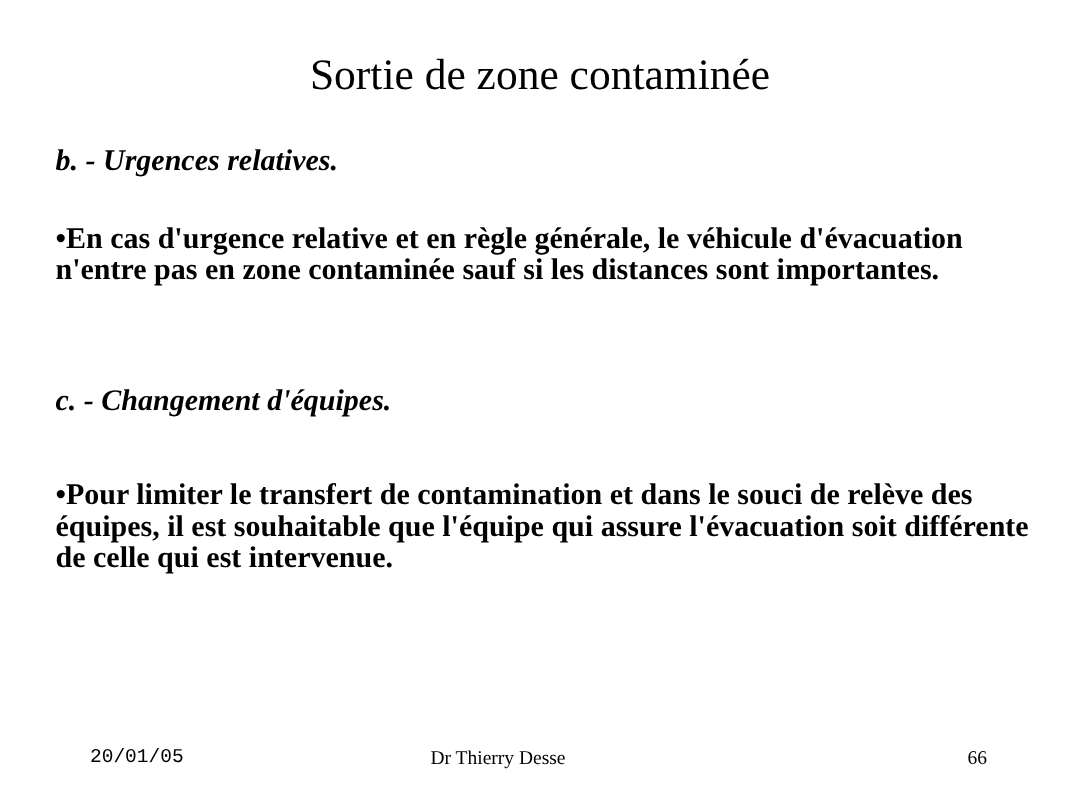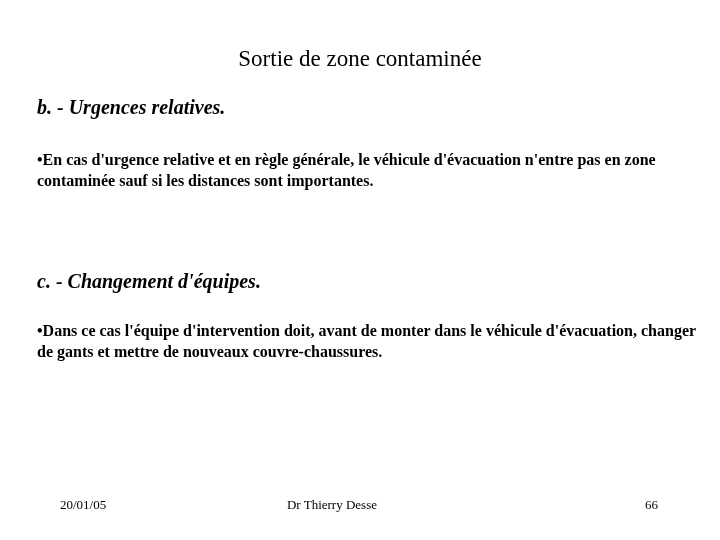--- a/index.html
+++ b/index.html
@@ -1,40 +1,40 @@
 <!DOCTYPE html>
 <html><head>
 <meta charset="utf-8">
 <style>
   html, body { margin:0; padding:0; background:#ffffff; }
   body { width:720px; height:540px; position:relative; overflow:hidden;
          font-family:"Liberation Serif", "DejaVu Serif", serif; color:#000; }
-  .title { position:absolute; left:0; width:720px; top:46px; text-align:center;
-           font-size:23px; font-weight:normal; letter-spacing:0px; }
+  .title { position:absolute; left:0; width:720px; top:34px; text-align:center;
+           font-size:29px; font-weight:normal; letter-spacing:0px; }
   .heading { position:absolute; left:37px; font-size:20px; font-weight:bold; font-style:italic; }
-  .block { position:absolute; left:37px; width:660px; font-size:16px; font-weight:bold;
+  .block { position:absolute; left:37px; width:660px; font-size:20px; font-weight:bold;
            line-height:21px; }
   .block p { margin:0 0 4px 0; }
   .footer { position:absolute; top:497px; font-size:13px; font-weight:normal; }
-  .f-date { left:60px; }
+  .f-date { left:60px;font-family:Liberation Mono, monospace; }
   .f-author { left:0; width:664px; text-align:center; }
   .f-page { left:645px; }
 </style>
 </head>
 <body>
 
 <div class="title">Sortie de zone contaminée</div>
 
 <div class="heading" style="top:96px;">b. - Urgences relatives.</div>
 
 <div class="block" style="top:149px;">
   <p>•En cas d'urgence relative et en règle générale, le véhicule d'évacuation n'entre pas en zone contaminée sauf si les distances sont importantes.</p>
 </div>
 
-<div class="heading" style="top:270px;">c. - Changement d'équipes.</div>
+<div class="heading" style="top:256px;">c. - Changement d'équipes.</div>
 
 <div class="block" style="top:320px;">
-  <p>•Dans ce cas l'équipe d'intervention doit, avant de monter dans le véhicule d'évacuation, changer de gants et mettre de nouveaux couvre-chaussures.</p>
+  <p>•Pour limiter le transfert de contamination et dans le souci de relève des équipes, il est souhaitable que l'équipe qui assure l'évacuation soit différente de celle qui est intervenue.</p>
 </div>
 
 <div class="footer f-date">20/01/05</div>
 <div class="footer f-author">Dr Thierry Desse</div>
 <div class="footer f-page">66</div>
 
 </body></html>

